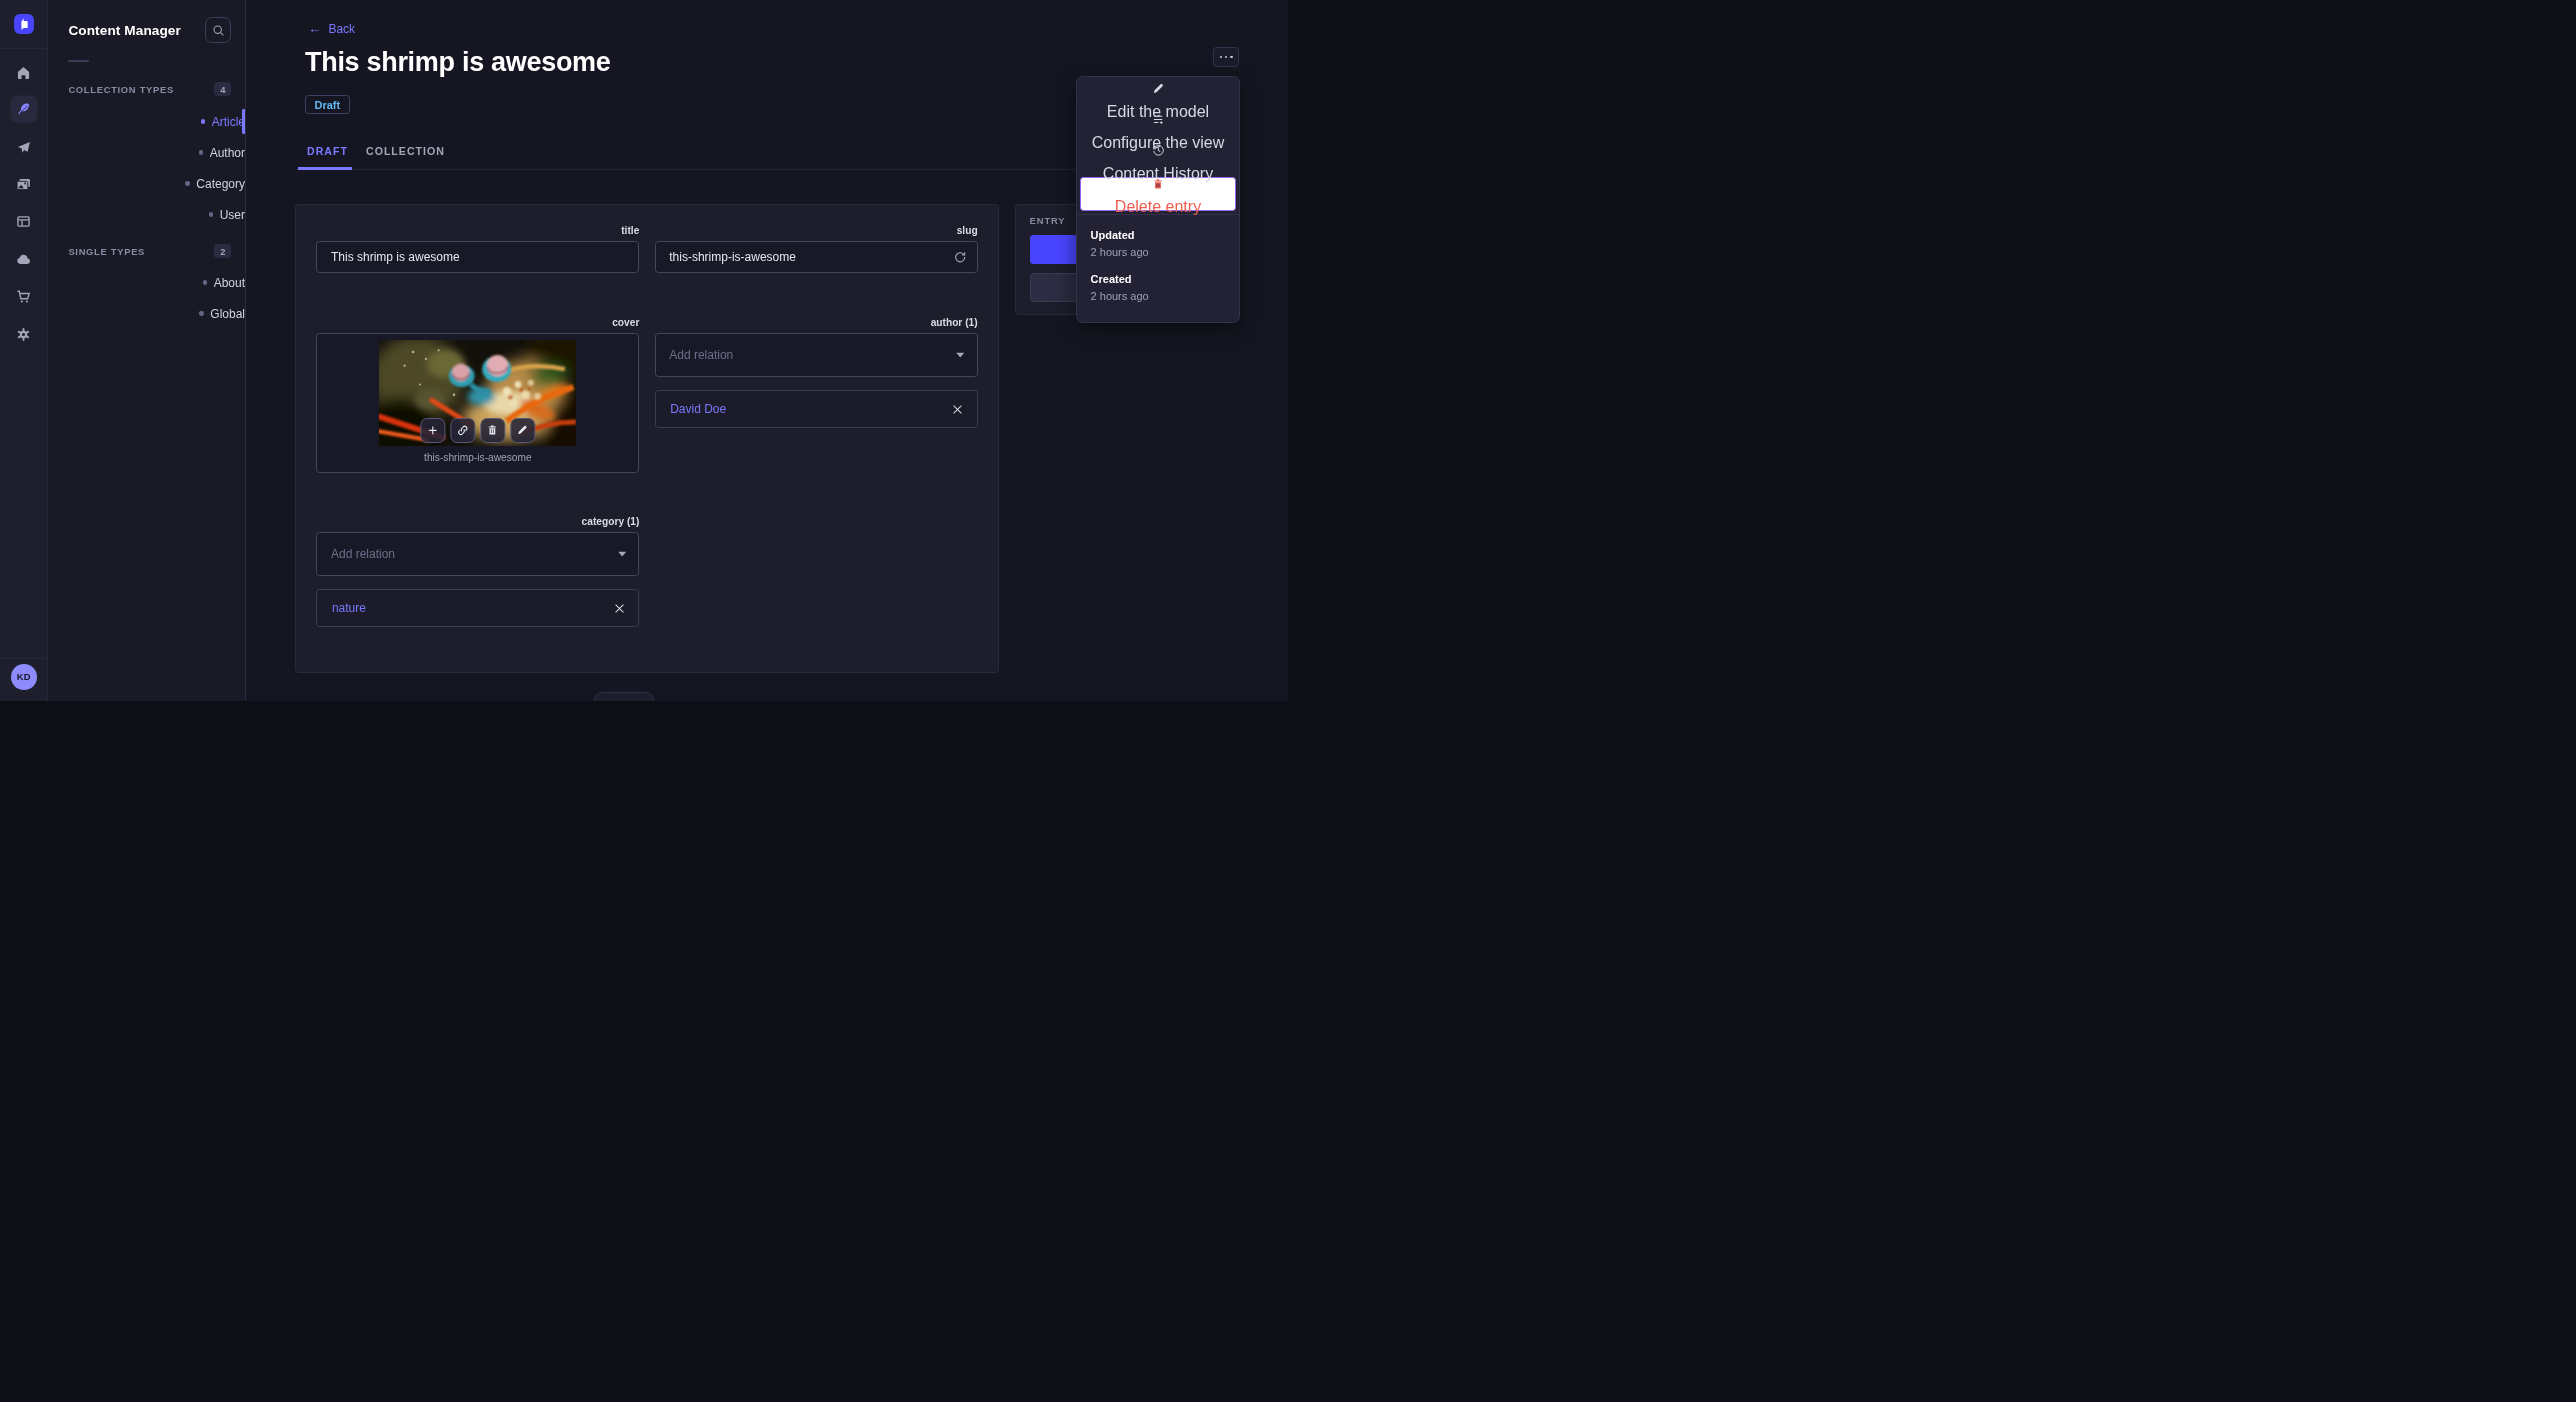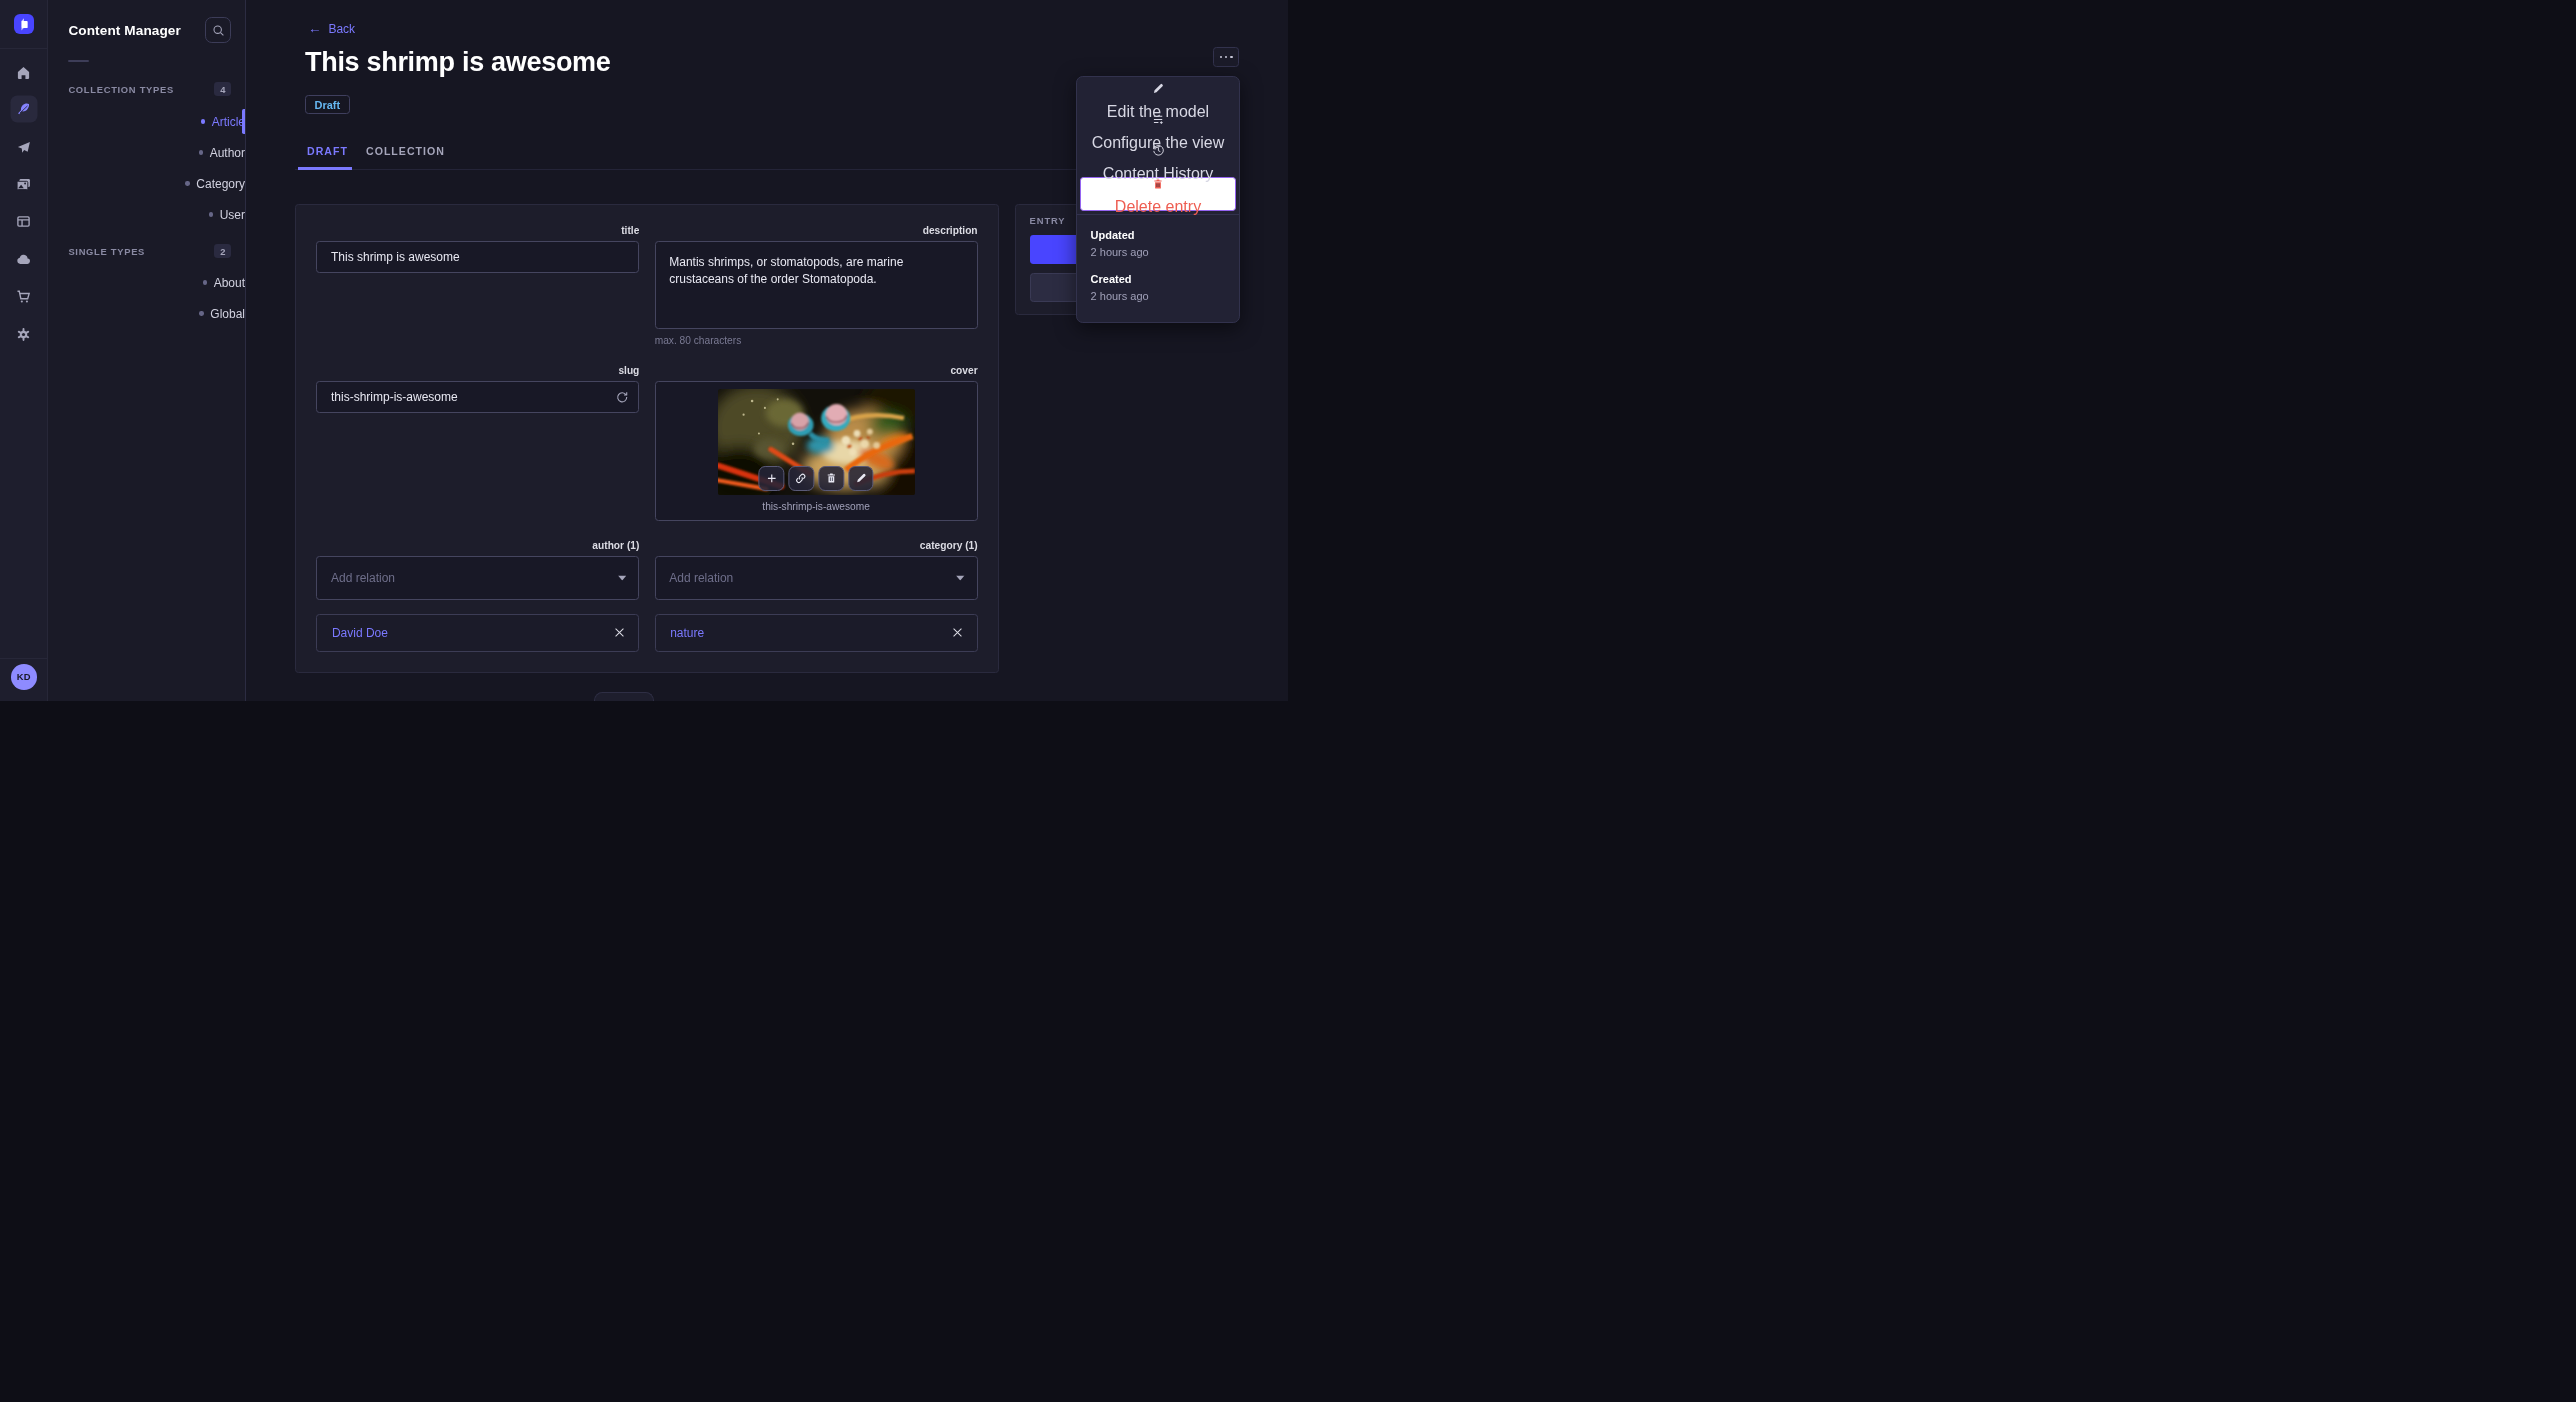--- a/index.html
+++ b/index.html
@@ -233,25 +233,20 @@
   <div class="tab published">COLLECTION</div>
   <div class="tab-underline"></div>
 
   <section class="form-panel">
 
     <div>
       <label class="field-label">title</label>
       <input class="text-input" type="text" value="This shrimp is awesome" style="">
     </div>
 
-    <div>
-      <label class="field-label">description</label>
-      <div class="textarea">Mantis shrimps, or stomatopods, are marine crustaceans of the order Stomatopoda.</div>
-      <div class="hint">max. 80 characters</div>
-    </div>
 
     <div>
       <label class="field-label">slug</label>
       <div class="input-wrap">
         <input class="text-input" type="text" style="padding-right: 34px;" value="this-shrimp-is-awesome">
         <span class="input-icon-right">
           <svg width="13.6" height="13.6" viewBox="0 0 18 18" fill="none" stroke="currentColor" stroke-width="1.5">
               <path d="M14.6 6.2A6 6 0 1 0 15.5 9"></path>
               <path d="M15.5 2.8v3.6h-3.6" stroke-linejoin="round"></path>
             </svg>

